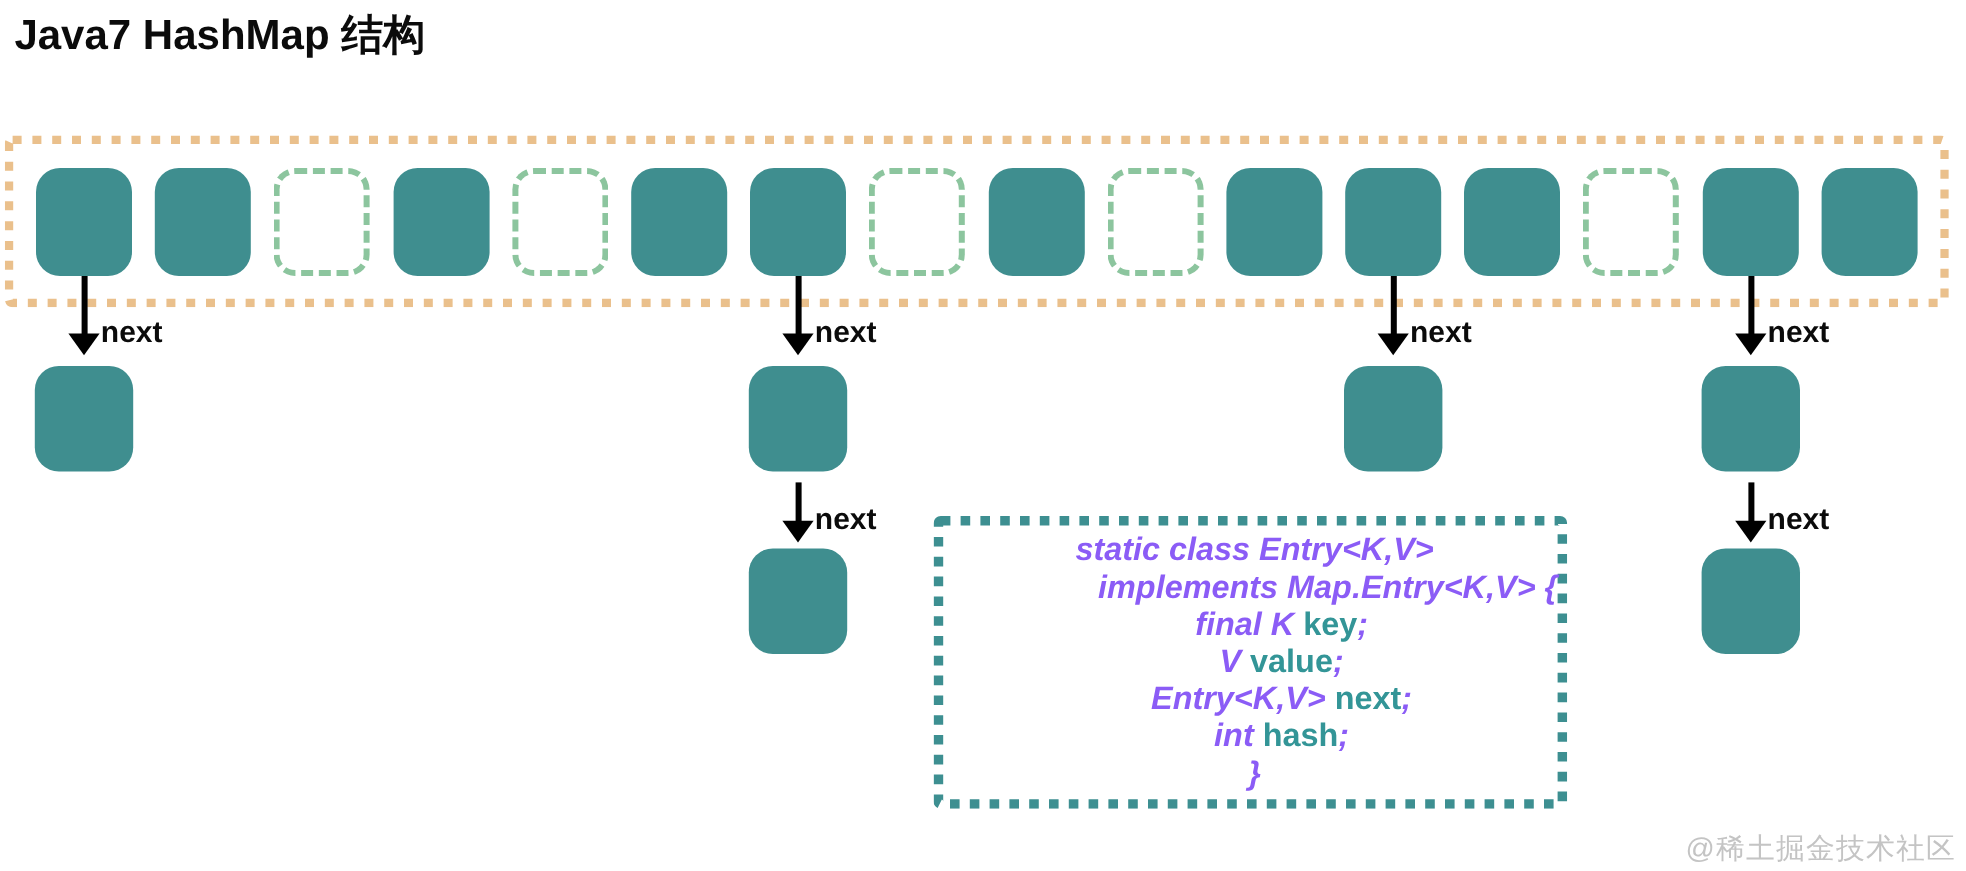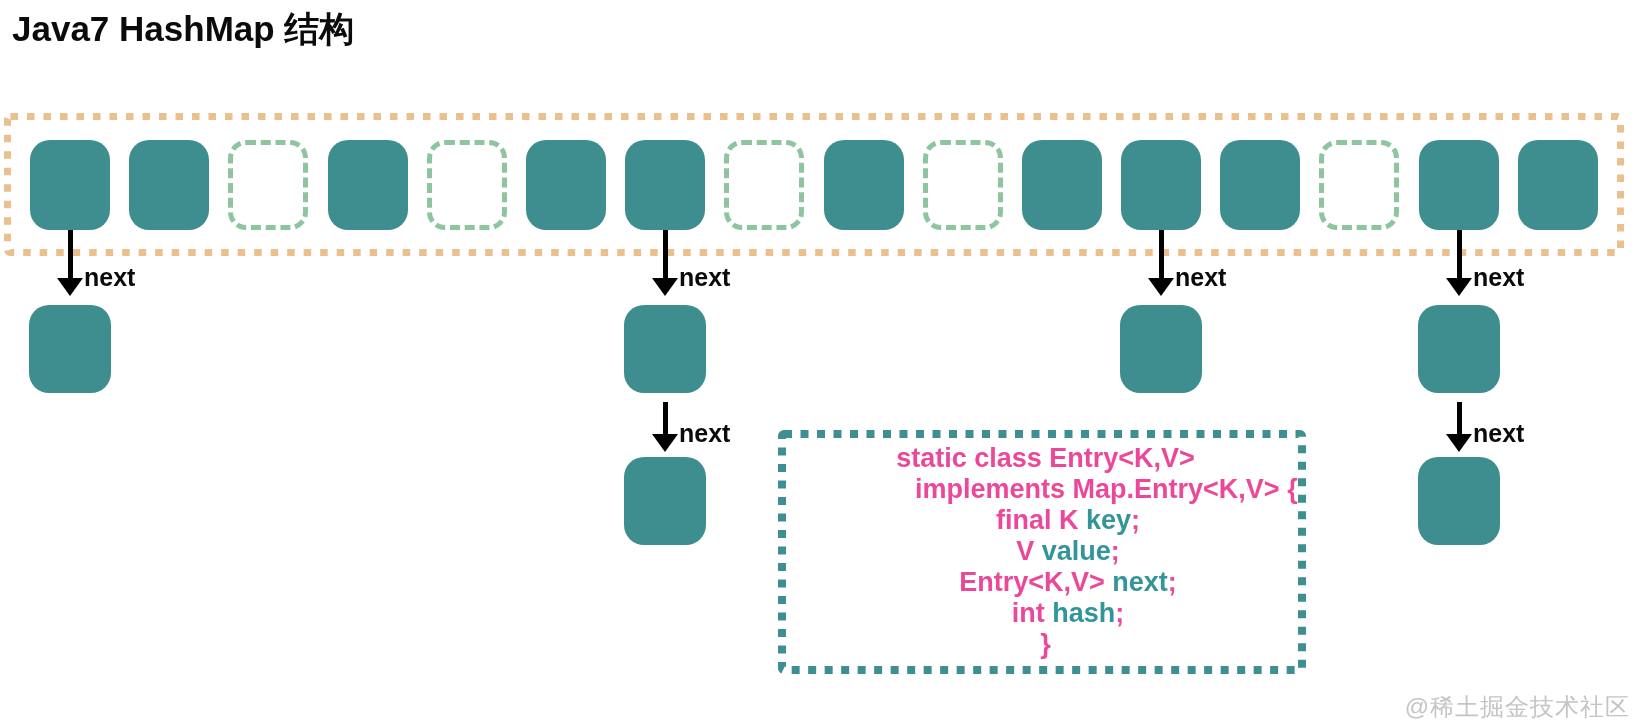--- a/index.html
+++ b/index.html
@@ -93,21 +93,21 @@
     position: absolute;
     left: 17px;
     top: 13px;
     right: 10px;
     font-size: 27px;
     font-weight: bold;
     line-height: 31px;
     color: #0e0e0e;
     white-space: pre;
   }
-  .seg-keyword { color: #ec4899; }
+  .seg-keyword { color: #8b5cf6; font-style: italic; }
   .seg-field   { color: var(--code-field); }
   
   #watermark {
     position: absolute;
     right: 8px;
     bottom: 3px;
     font-size: 24px;
     color: var(--watermark);
     letter-spacing: 1px;
     white-space: nowrap;

